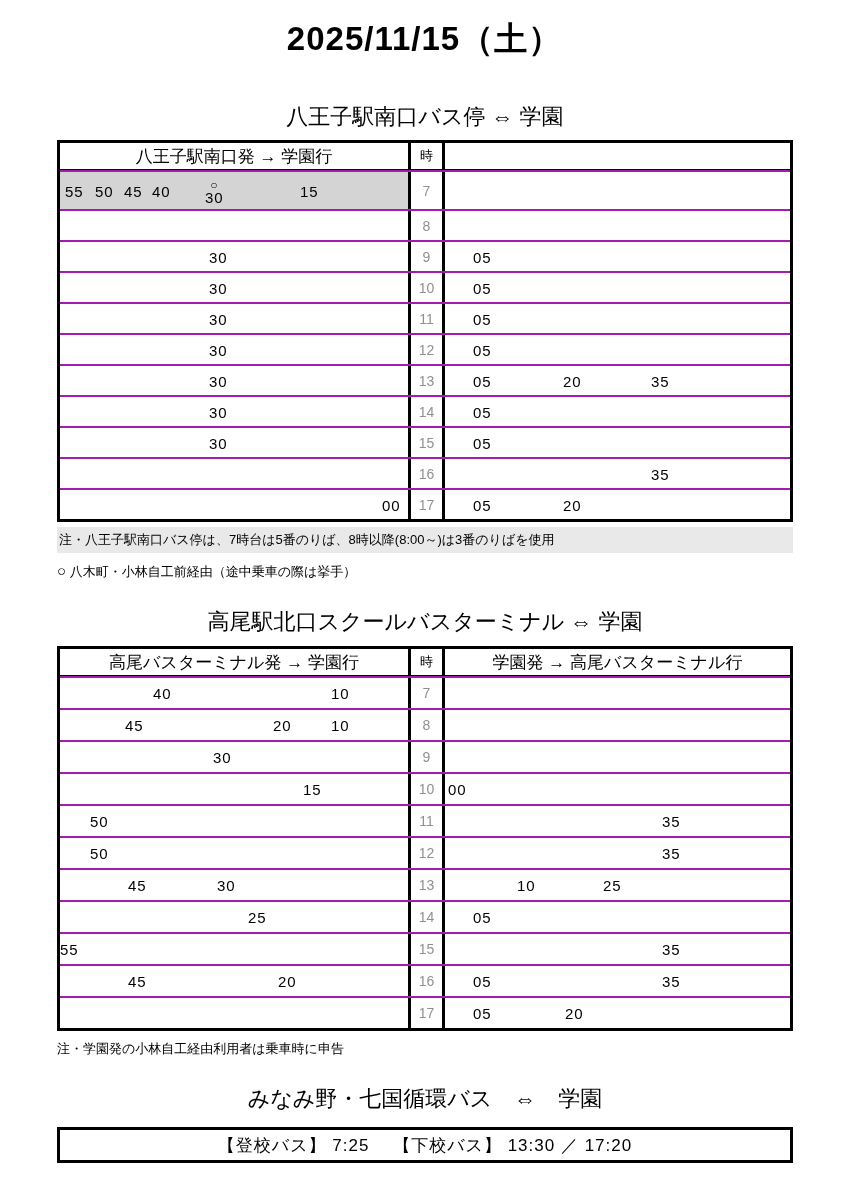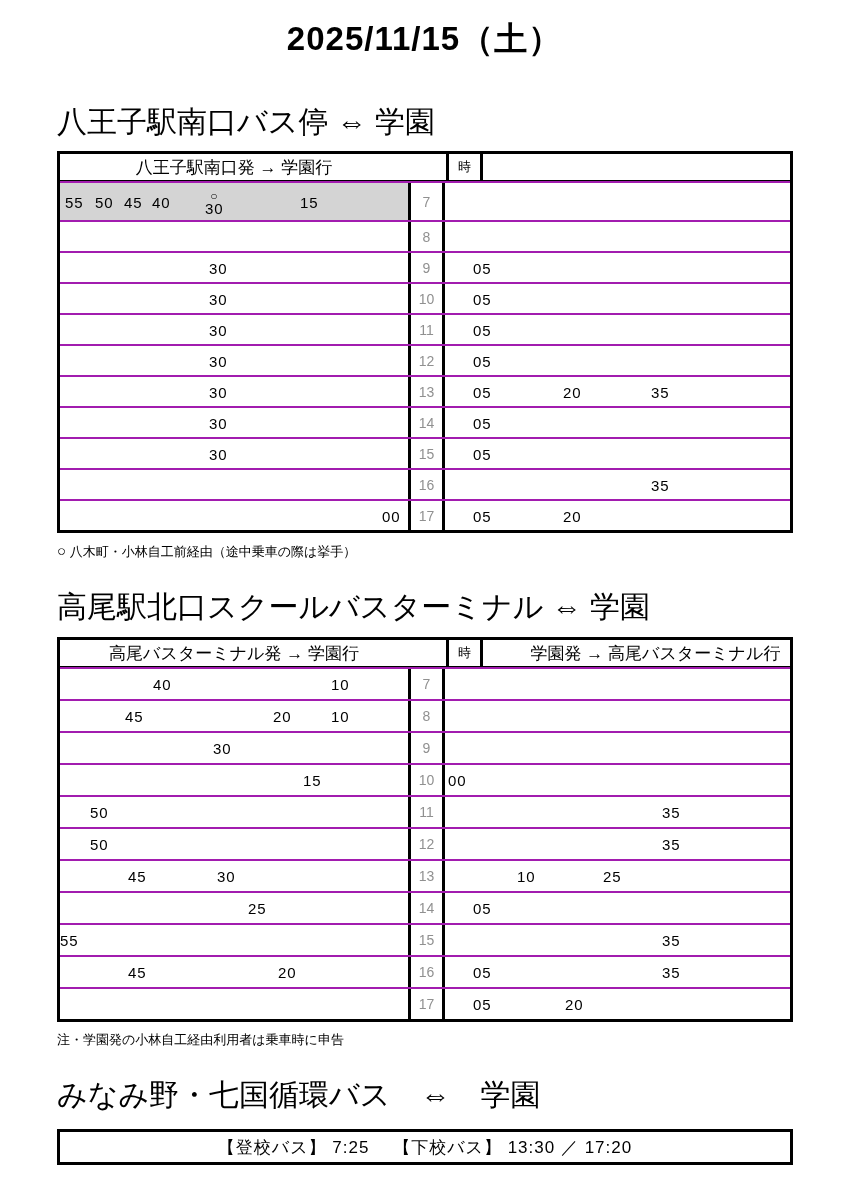--- a/index.html
+++ b/index.html
@@ -14,40 +14,40 @@
 
   .page-title{
     text-align:center;font-weight:bold;font-size:33px;
     margin-top:17px;letter-spacing:1px;
   }
   .page-subtitle{
     text-align:center;font-weight:bold;font-size:27px;
     margin-top:14px;
   }
   .section-title{
-    font-size:30px;font-weight:500;
+    text-align:center;font-size:22px;font-weight:500;
   }
   .section-title.s1{margin-top:40px;}
   .section-title.s2{margin-top:26px;}
   .section-title.s3{margin-top:26px;}
 
   
   .timetable{
     border:3px solid #000;
     width:736px;box-sizing:border-box;
     background:#fff;
   }
   .t1{margin-top:8px;}
   .t2{margin-top:9px;}
   .trow{
     display:grid;
     grid-template-columns:348px 37px 1fr;
     border-top:2px solid #a21caf;
   }
-  .trow:first-child{border-top:none;gap:38px;}
+  .trow:first-child{border-top:none;}
   .trow.thead{border-bottom:1px solid #000;}
   .cell{position:relative;box-sizing:border-box;}
   .cell.hourcol{
     border-left:3px solid #000;
     border-right:3px solid #000;
     text-align:center;
   }
   .thead .cell{
     display:flex;align-items:center;justify-content:center;
     font-size:17px;height:26px;
@@ -211,20 +211,21 @@
           </div>
           <div class="cell hourcol" style="height: 29px;">
             <span class="hour-num">17</span>
           </div>
           <div class="cell" style="height: 29px;">
             <span class="tval" style="left: 28px;">05</span>
             <span class="tval" style="left: 118px;">20</span>
           </div>
         </div>
       </div>
+    <div class="note-band">注・八王子駅南口バス停は、7時台は5番のりば、8時以降(8:00～)は3番のりばを使用</div>
     <div class="note-plain"><span class="circ">○</span> <span>八木町・小林自工前経由（途中乗車の際は挙手）</span></div>
 
     <div class="section-title s2">高尾駅北口スクールバスターミナル ⇔  学園</div>
     <div class="timetable t2">
         <div class="trow thead">
           <div class="cell">高尾バスターミナル発 → 学園行</div>
           <div class="cell hourcol">時</div>
           <div class="cell">学園発 → 高尾バスターミナル行</div>
         </div>
         <div class="trow">

